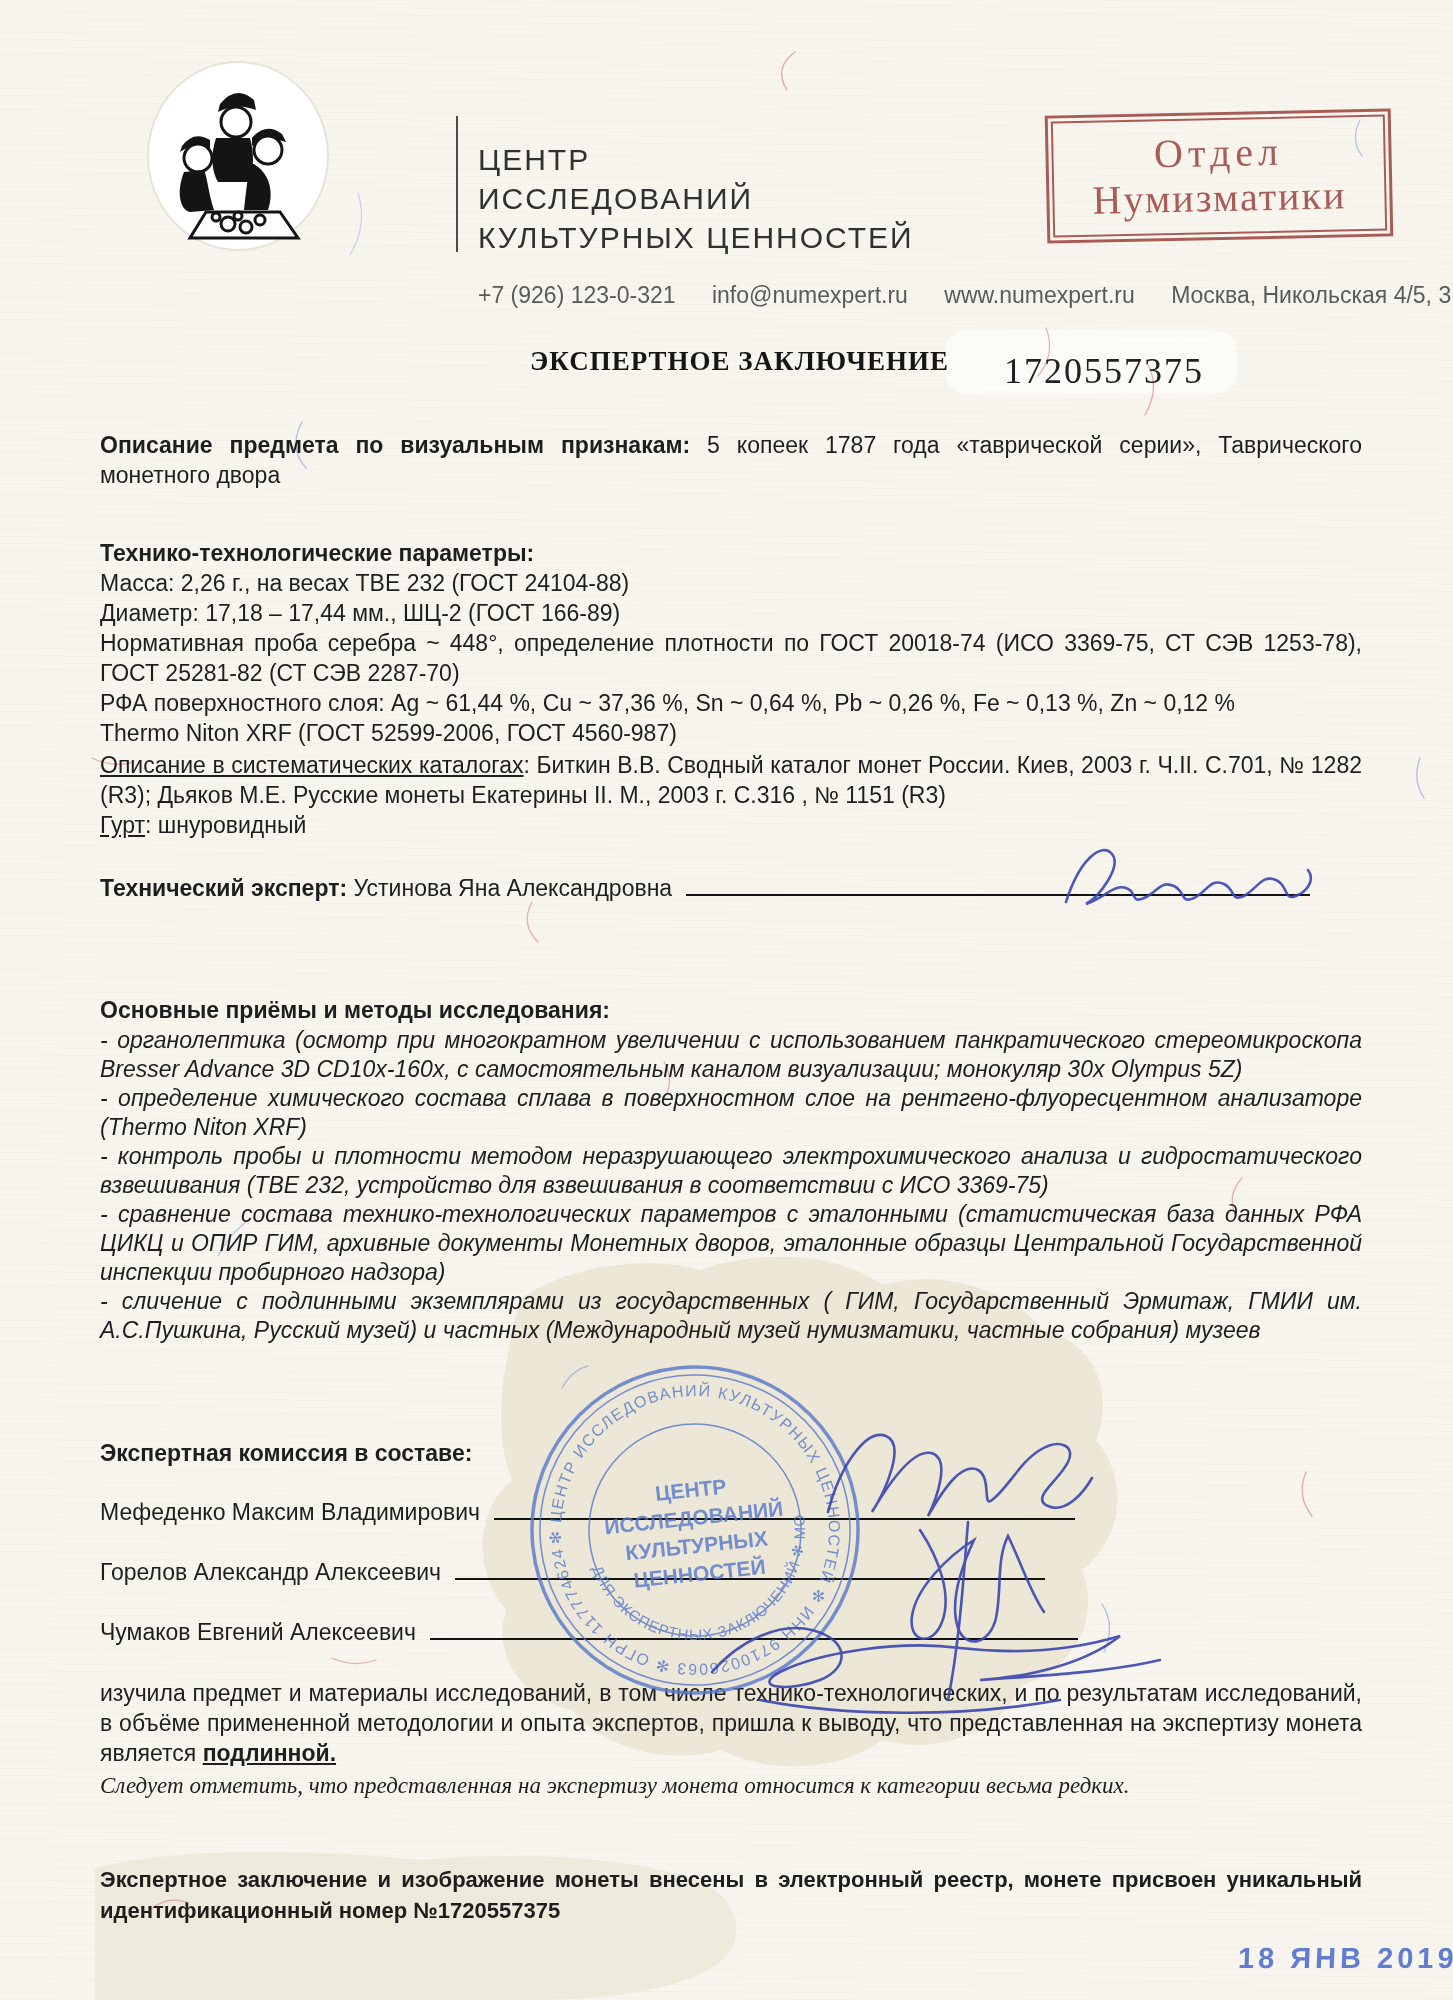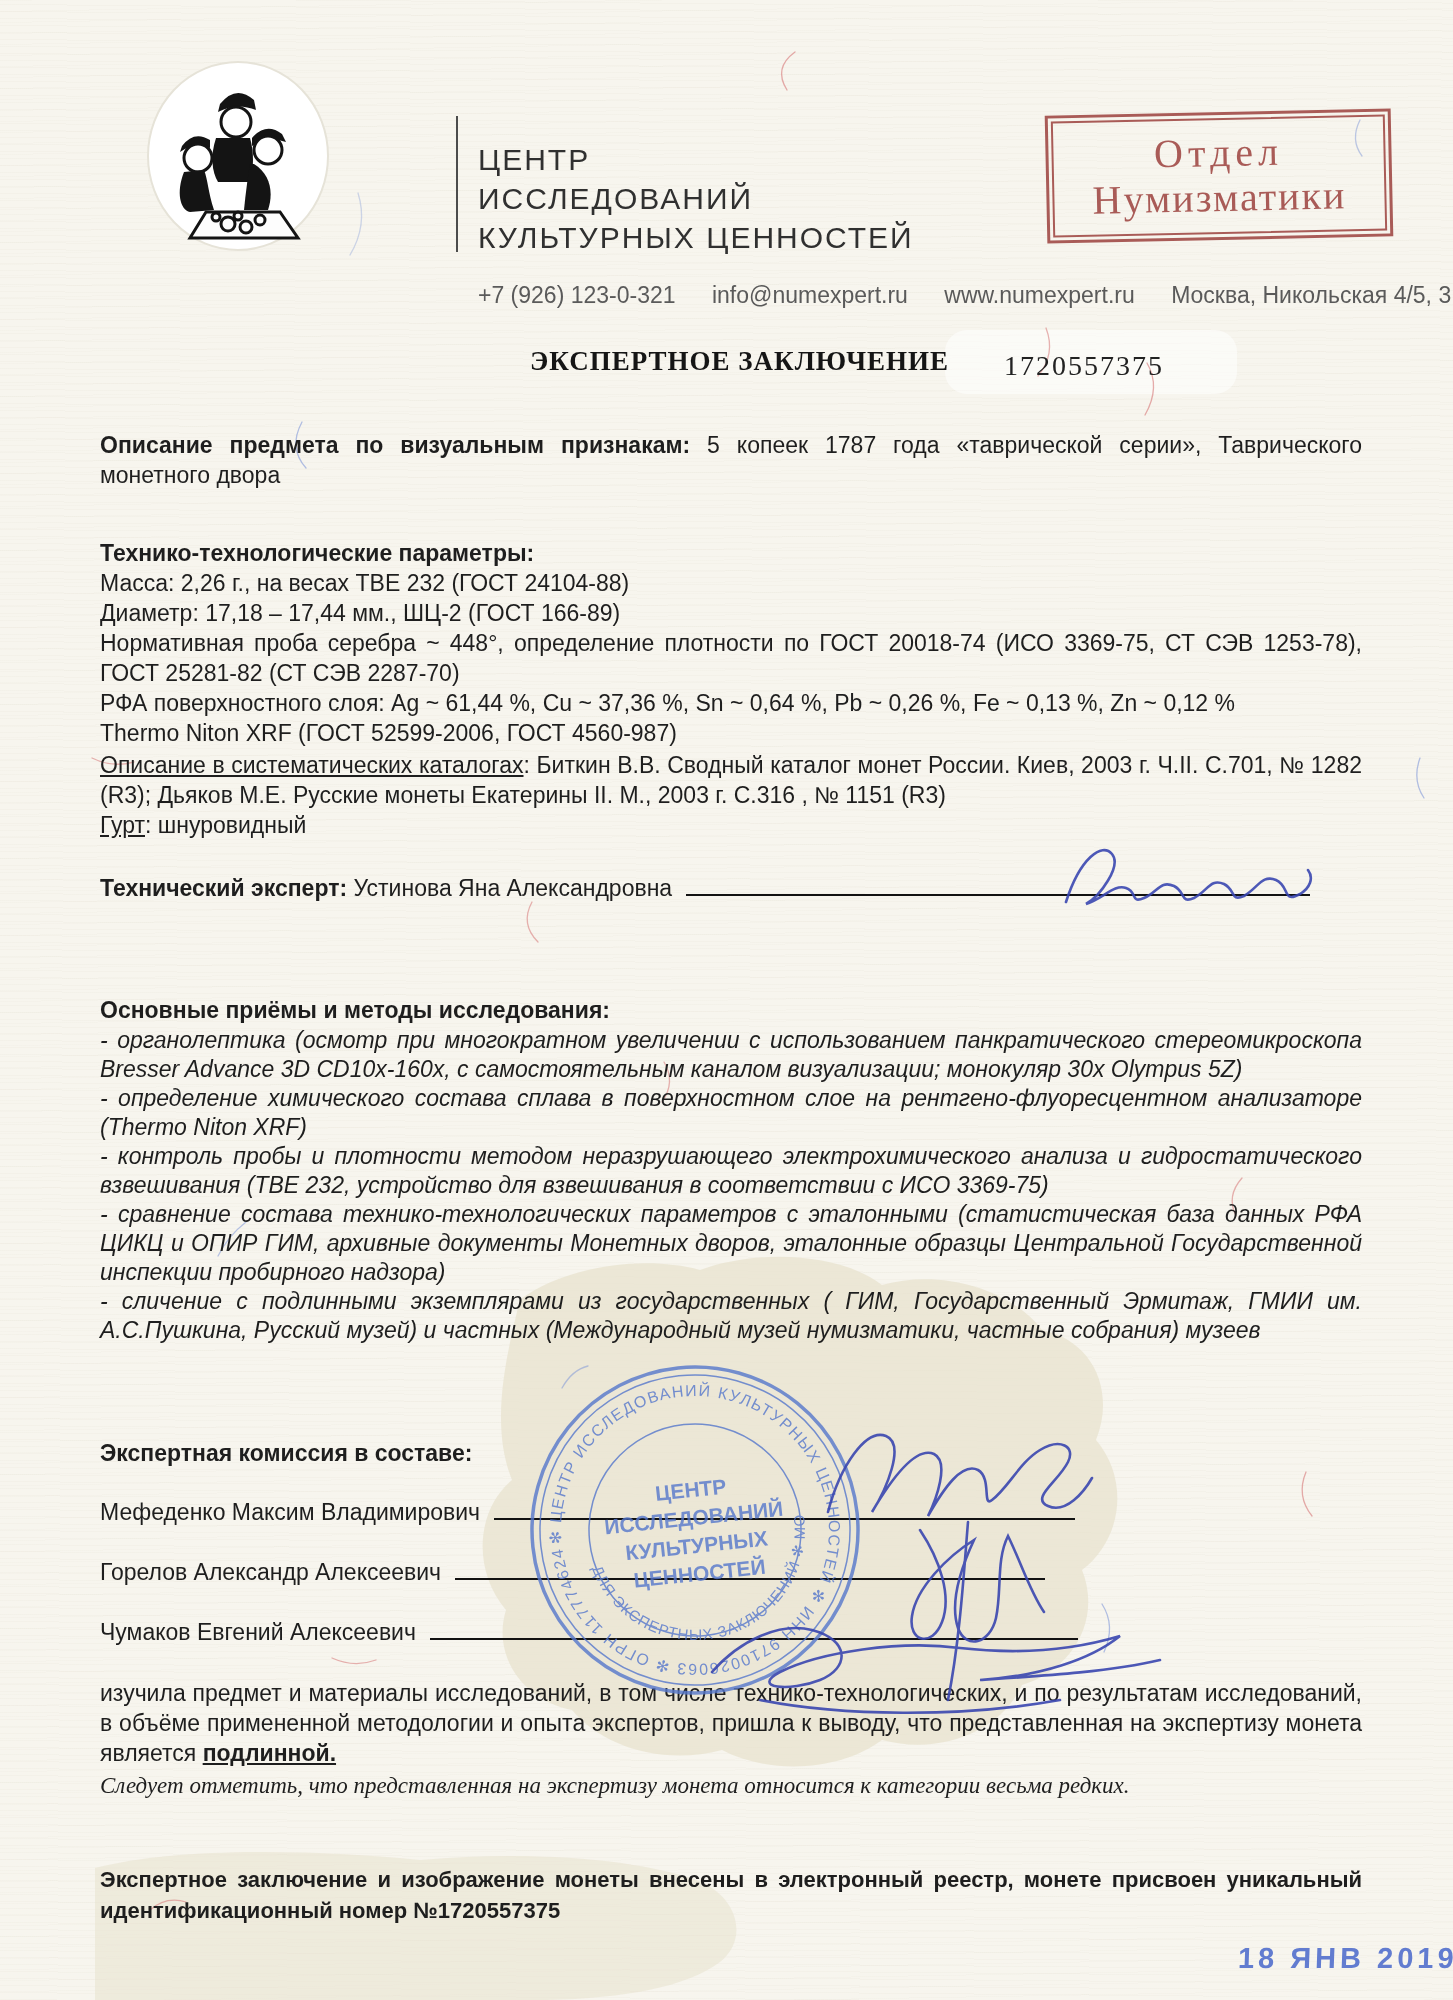--- a/index.html
+++ b/index.html
@@ -34,21 +34,21 @@
     display:flex;flex-direction:column;align-items:center;justify-content:center;
     font-family:"Liberation Serif",serif;color:#a34f4b;
   }
   .dept-stamp-l1{font-size:40px;line-height:44px;letter-spacing:5px;}
   .dept-stamp-l2{font-size:40px;line-height:46px;letter-spacing:2px;}
 
   
   .doc-title{position:absolute;left:530px;top:346px;font-family:"Liberation Serif",serif;
     font-weight:bold;font-size:27px;letter-spacing:1px;color:#151515;}
   .doc-number{position:absolute;left:1004px;top:350px;font-family:"Liberation Serif",serif;
-    font-size:28px;letter-spacing:2px;color:#222;}
+    font-size:36px;letter-spacing:2px;color:#222;}
 
   
   .blk{position:absolute;left:100px;width:1262px;font-size:23px;line-height:30px;text-align:justify;}
   .b-desc{top:430px;}
   .b-tech{top:538px;}
   .b-cat{top:750px;}
   .b-expert{top:870px;width:1210px;}
   .b-purpose{top:938px;}
   .b-methods{top:994px;}
   .b-comm{top:1438px;}

